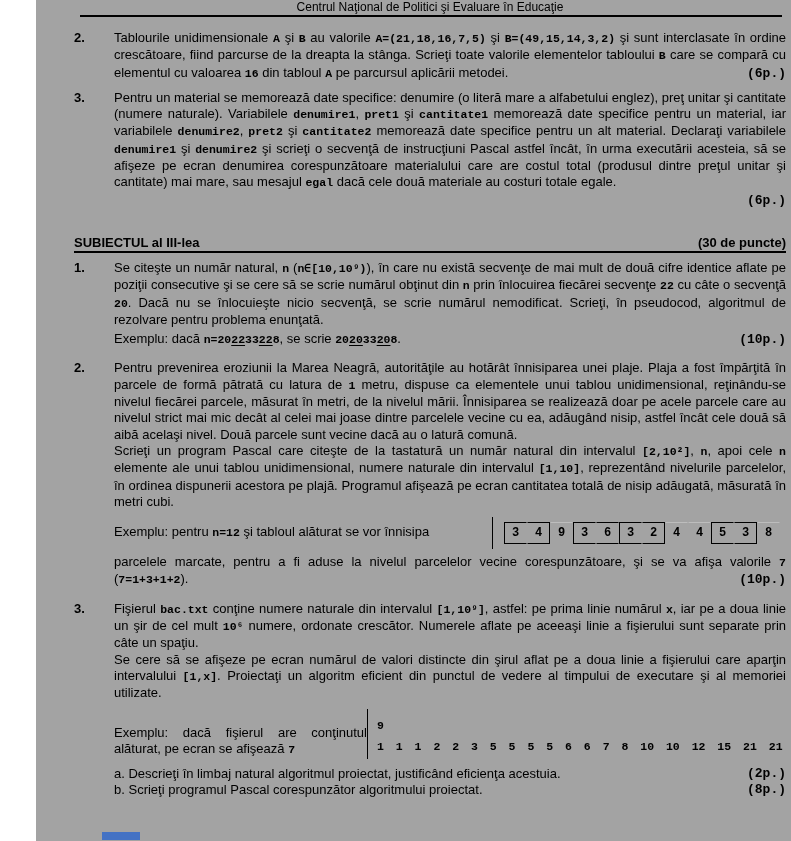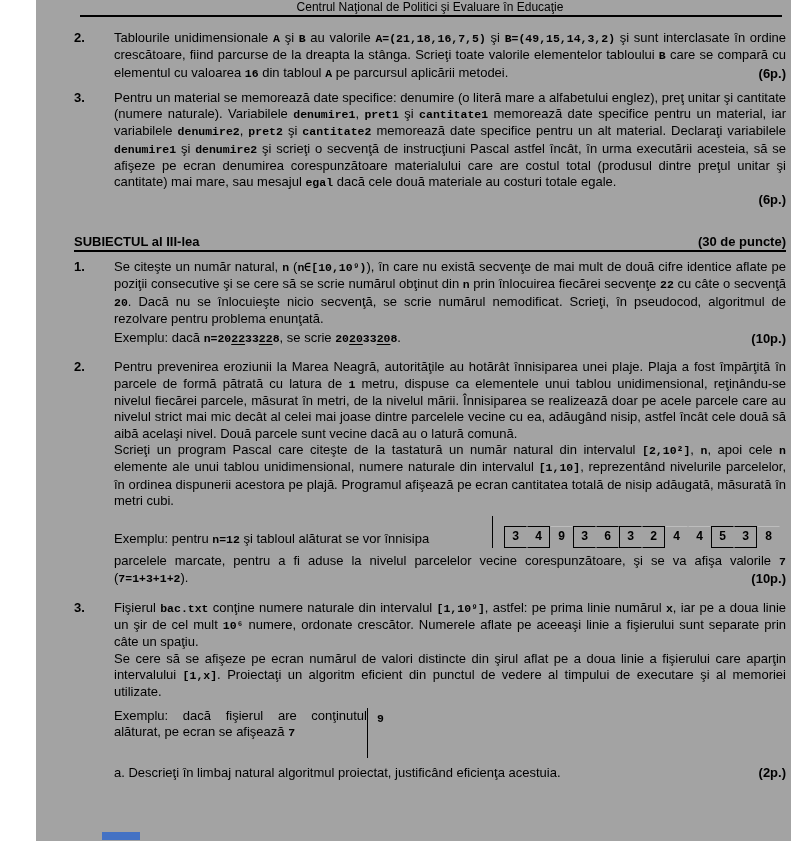--- a/index.html
+++ b/index.html
@@ -23,45 +23,45 @@
   .item-num { width:40px; flex:none; font-weight:bold; line-height:16.3px; }
   .item-body { flex:1; min-width:0; }
   .para { text-align:justify; line-height:16.3px; }
   .p-rel { position:relative; }
 
   .seg-p { }
   .seg-b { font-weight:normal; }
   .seg-c { font-family:"Liberation Mono","DejaVu Sans Mono",monospace; font-weight:bold; font-size:11.5px; }
   .seg-cu { font-family:"Liberation Mono","DejaVu Sans Mono",monospace; font-weight:bold; font-size:11.5px; text-decoration:underline; text-underline-offset:2px; }
 
-  .pts { font-weight:bold; white-space:nowrap; }
+  .pts { font-weight:bold; white-space:nowrap;font-family:Liberation Mono, monospace; }
   .pts-abs { position:absolute; right:0; bottom:0; }
   .pts-line { text-align:right; line-height:16.3px; }
 
   .section-row { display:flex; justify-content:space-between; align-items:flex-start;
     border-bottom:2px solid #000; margin-top:26px; padding-bottom:1px; }
   .section-title, .section-pts { font-weight:bold; }
 
   .ex-line { margin-top:3px; }
 
-  .ex-row { display:flex; align-items:flex-end; margin-top:7px; margin-bottom:5px; }
+  .ex-row { display:flex; align-items:center; margin-top:7px; margin-bottom:5px; }
   .ex-label { flex:none; width:378px; line-height:16.3px; }
   .vbar { width:0; border-left:1.5px solid #000; align-self:stretch; min-height:32px; flex:none; }
   .ex-table { display:flex; align-items:center; margin-left:11px; }
   .cell {
     width:23px; height:22px; display:flex; align-items:center; justify-content:center;
     font-family:"Liberation Mono","DejaVu Sans Mono",monospace; font-weight:bold; font-size:12px;
     border:1px solid transparent; border-top:1px solid #bdbdbd;
   }
   .bt { border-top-color:#000; }
   .bb { border-bottom-color:#000; }
   .bl { border-left-color:#000; }
   .br { border-right-color:#000; }
 
-  .ex-row-file { align-items:flex-start; margin-top:7px; margin-bottom:7px; }
+  .ex-row-file { align-items:flex-end; margin-top:7px; margin-bottom:7px; }
   .ex-label-narrow { flex:none; width:253px; line-height:16.5px; text-align:justify; }
   .vbar-tall { min-height:50px; }
   .file-content { padding-left:9px; font-family:"Liberation Mono","DejaVu Sans Mono",monospace;
     font-weight:bold; font-size:11.5px; }
   .file-line1 { line-height:18px; padding-top:2px; }
   .file-line2 { line-height:24px; word-spacing:5px; white-space:nowrap; }
 
   .sub-row { display:flex; justify-content:space-between; line-height:16.5px;text-align:right; }
   .footer-mark { position:absolute; left:66px; top:832px; width:38px; height:8px; }
 </style>
@@ -131,23 +131,28 @@
   <div class="item mt-s3q3">
     <div class="item-num">3.</div>
     <div class="item-body">
       <p class="para"><span class="seg-p">Fişierul </span><span class="seg-c">bac.txt</span><span class="seg-p"> conţine numere naturale din intervalul </span><span class="seg-c">[1,10⁹]</span><span class="seg-p">, astfel: pe prima linie numărul </span><span class="seg-c">x</span><span class="seg-p">, iar pe a doua linie un şir de cel mult </span><span class="seg-c">10⁶</span><span class="seg-p"> numere, ordonate crescător. Numerele aflate pe aceeaşi linie a fişierului sunt separate prin câte un spaţiu.</span></p>
       <p class="para"><span class="seg-p">Se cere să se afişeze pe ecran numărul de valori distincte din şirul aflat pe a doua linie a fişierului care aparţin intervalului </span><span class="seg-c">[1,x]</span><span class="seg-p">. Proiectaţi un algoritm eficient din punctul de vedere al timpului de executare şi al memoriei utilizate.</span></p>
       <div class="ex-row ex-row-file">
         <div class="ex-label-narrow"><span class="seg-b">Exemplu:</span><span class="seg-p"> dacă fişierul are conţinutul alăturat, pe ecran se afişează </span><span class="seg-c">7</span></div>
         <div class="vbar vbar-tall"></div>
         <div class="file-content">
           <div class="file-line1">9</div>
+          <div class="file-line2">1 1 1 2 2 3 5 5 5 5 6 6 7 8 10 10 12 15 21 21</div>
         </div>
       </div>
       <div class="sub-row">
         <span class="sub-text"><span class="seg-b">a.</span><span class="seg-p"> Descrieţi în limbaj natural algoritmul proiectat, justificând eficienţa acestuia.</span></span>
         <span class="pts">(2p.)</span>
+      </div>
+      <div class="sub-row">
+        <span class="sub-text"><span class="seg-b">b.</span><span class="seg-p"> Scrieţi programul Pascal corespunzător algoritmului proiectat.</span></span>
+        <span class="pts">(8p.)</span>
       </div>
     </div>
   </div>
 
   <div class="footer-mark" style="background:#4472c4"></div>
 </div>
 
 </body></html>

